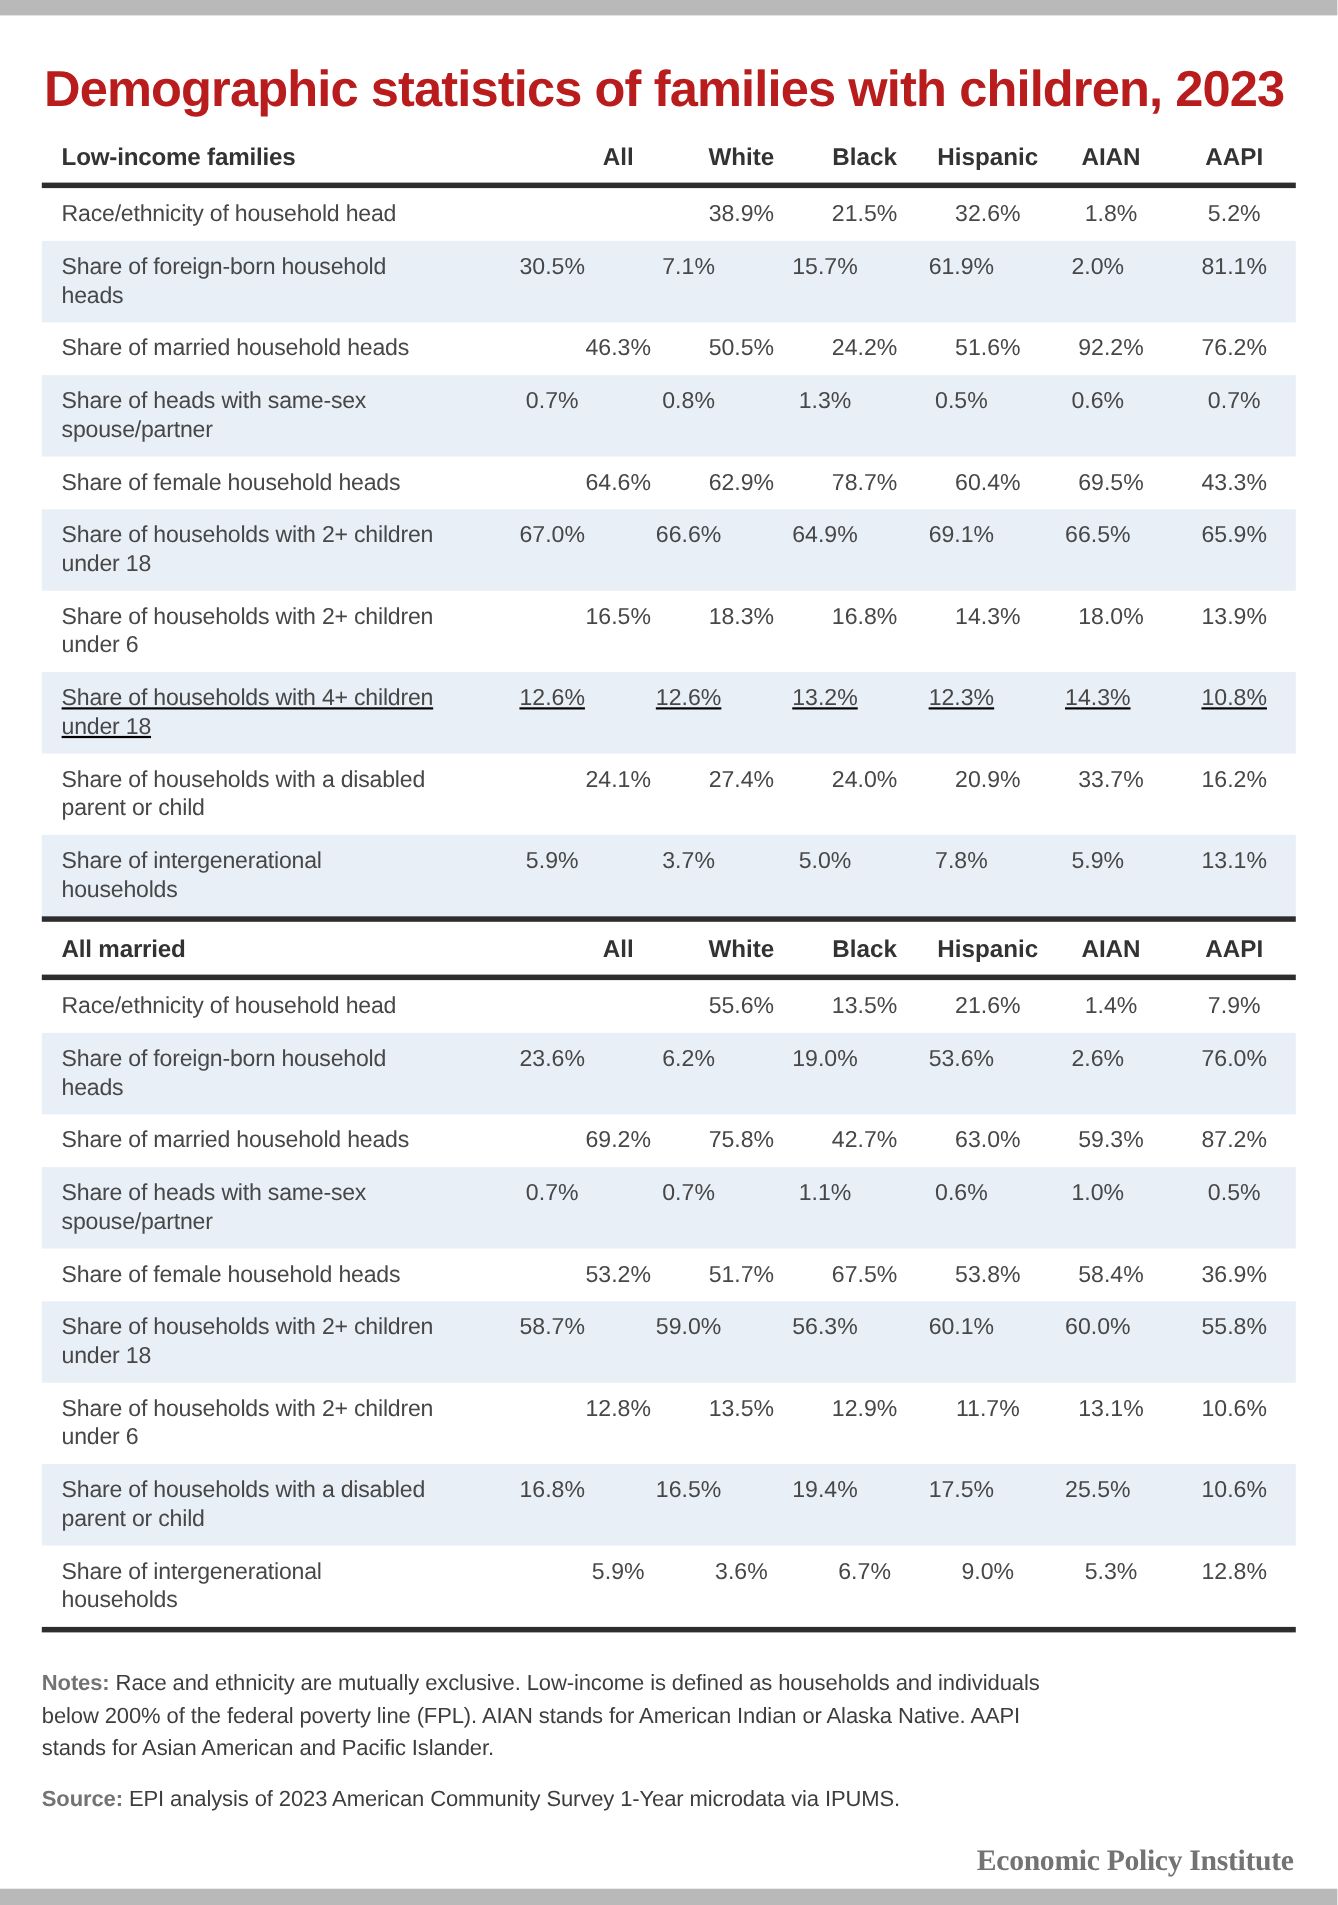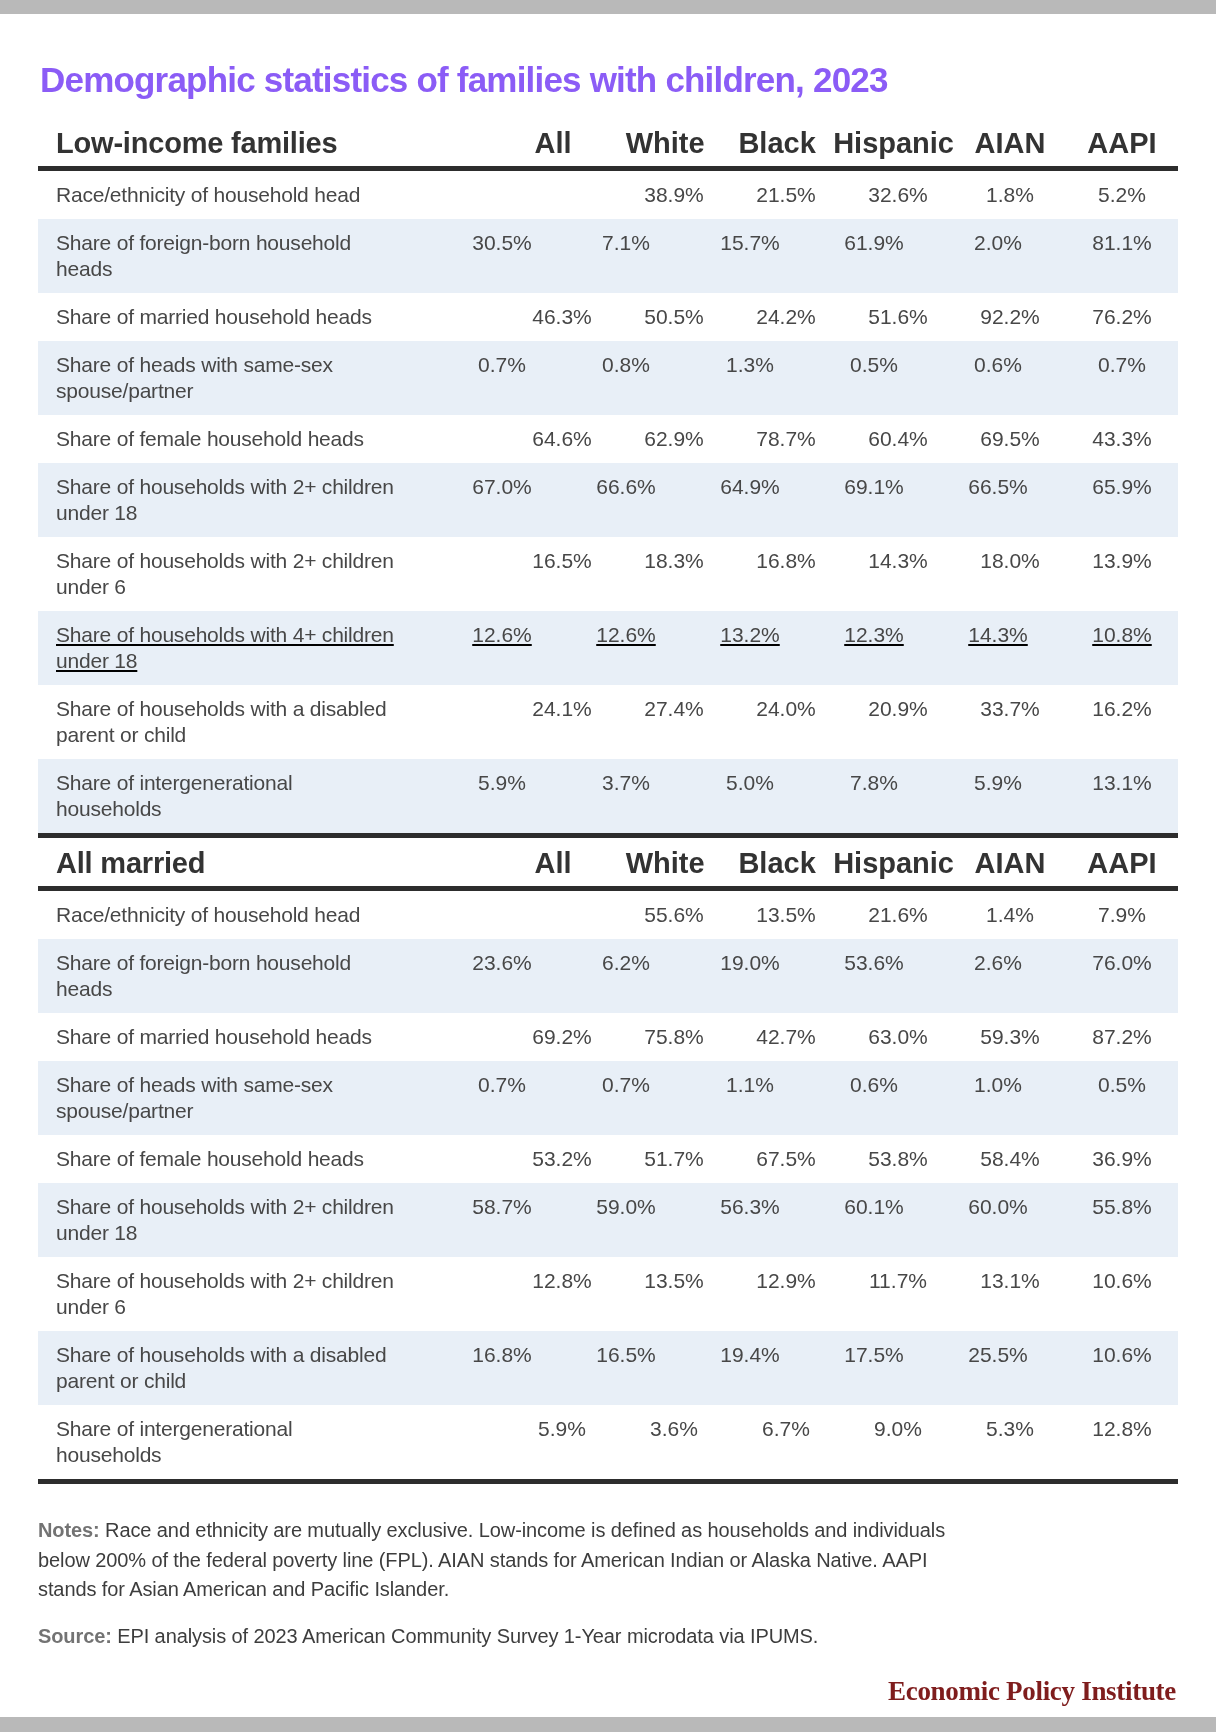--- a/index.html
+++ b/index.html
@@ -6,40 +6,40 @@
   body {
     width:1216px; height:1732px; position:relative;
     font-family:"Liberation Sans", sans-serif;
     -webkit-font-smoothing:antialiased;
   }
   .gray-bar { position:absolute; left:0; width:1216px; height:14px; }
   .gray-bar.top { top:0; }
   .gray-bar.bottom { bottom:0; height:15px; }
   .content { padding:60px 38px 0 38px; }
   .page-title {
-    margin:0 0 0 2px; font-size:35px; line-height:40px; font-weight:700;
-    letter-spacing:-0.8px; color:#8b5cf6;
+    margin:0 0 0 2px; font-size:46px; line-height:40px; font-weight:700;
+    letter-spacing:-0.8px; color:#b91c1c;
   }
   .demo-table { margin-top:18px; border-bottom:5px solid #2d2d2d; }
   .row { display:flex; align-items:flex-start; }
   .header-row { padding:12px 0 10px 0; border-bottom:5px solid #2d2d2d; background:#ffffff; }
   .header-row:not(:first-child) { border-top:5px solid #2d2d2d; }
-  .header-row .cell { font-weight:700; font-size:29px; line-height:26px; color:#333333; }
+  .header-row .cell { font-weight:700; font-size:22px; line-height:26px; color:#333333; }
   .data-row { padding:11px 0; }
   .data-row .cell { font-size:21px; line-height:26px; color:#474747; }
   .cell.label { flex:1 1 auto; padding-left:18px; padding-right:24px; white-space:pre-line; letter-spacing:-0.2px; }
   .cell.val { flex:0 0 112px; text-align:center; }
   .band { background:#e8eff7;gap:12px; }
   .notes-block { margin-top:32px; font-size:20px; line-height:29.5px; color:#3d3d3d; white-space:pre-line; letter-spacing:-0.1px; }
   .notes-block .lead, .source-block .lead { font-weight:700; color:#737373; }
   .source-block { margin-top:17px; font-size:20px; line-height:29px; color:#3d3d3d; letter-spacing:-0.1px; }
   .logo-line { margin-top:24px; text-align:right; padding-right:2px; }
   .logo-text {
     font-family:"Liberation Serif", serif; font-weight:700;
-    font-size:27px; line-height:32px; color:#7f1d1d; letter-spacing:-0.3px;margin-left:28px;
+    font-size:27px; line-height:32px; color:#737373; letter-spacing:-0.3px;margin-left:28px;
   }
 </style>
 </head>
 <body>
 
 <div class="gray-bar top" style="background: rgb(185, 185, 185);"></div>
 
 <div class="content">
   <h1 class="page-title">Demographic statistics of families with children, 2023</h1>
 

